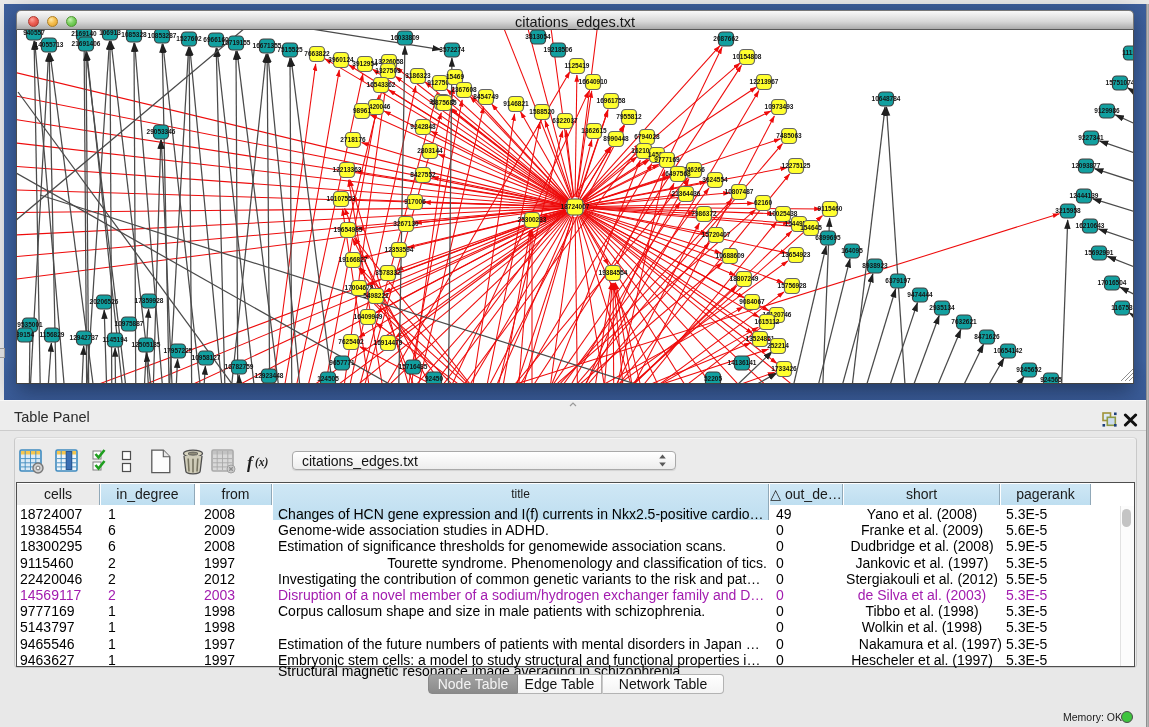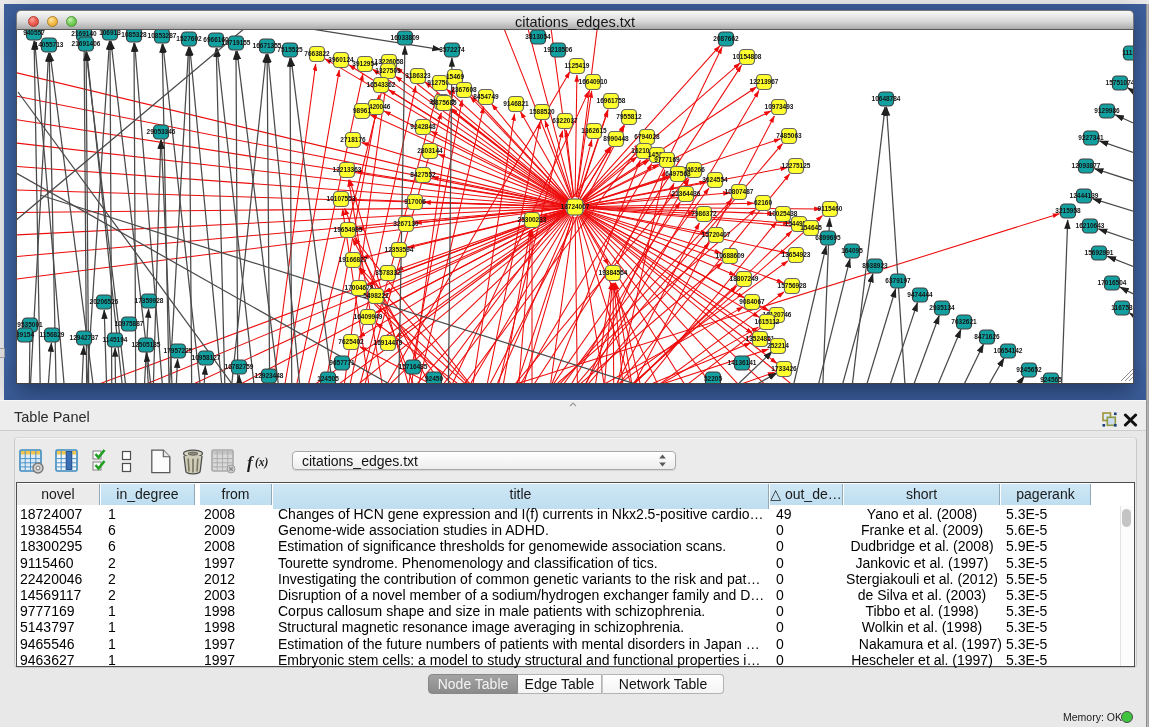--- a/index.html
+++ b/index.html
@@ -647,24 +647,24 @@
 <div style="position:absolute;left:292px;top:451px;width:384px;height:19px;border:1px solid #a9a9a9;border-radius:4px;background:linear-gradient(#ffffff,#ededed);box-shadow:0 1px 1px rgba(0,0,0,.10);">
   <span style="position:absolute;left:9px;top:1px;font-size:14px;color:#111;">citations_edges.txt</span>
   <svg width="9" height="13" viewBox="0 0 9 13" style="position:absolute;right:8px;top:2px;">
     <path d="M4.5,0.5 L7.8,4.4 H1.2 z" fill="#595959"></path>
       <path d="M4.5,12.5 L1.2,8.6 H7.8 z" fill="#595959"></path>
   </svg>
 </div>
 
 <div style="position:absolute;left:0px;top:0px;">
   <div style="position:absolute;left:16px;top:482px;width:1119px;height:185px;background:#ffffff;border:1px solid #4e4e4e;"></div>
-  <div style="position:absolute;left:17px;top:484px;width:83px;height:21px;background:#ebebeb;border-right:1px solid #90a8b8;font-size:14px;color:#1a1a1a;text-align:center;line-height:21px;overflow:hidden;">novel</div>
+  <div style="position:absolute;left:17px;top:484px;width:83px;height:21px;background:#ebebeb;border-right:1px solid #90a8b8;font-size:14px;color:#1a1a1a;text-align:center;line-height:21px;overflow:hidden;">cells</div>
     <div style="position:absolute;left:101px;top:484px;width:94px;height:21px;background:linear-gradient(#cfe7f5,#bedef0);border-right:1px solid #90a8b8;font-size:14px;color:#1a1a1a;text-align:center;line-height:21px;overflow:hidden;">in_degree</div>
     <div style="position:absolute;left:200px;top:484px;width:72px;height:21px;background:linear-gradient(#cfe7f5,#bedef0);border-right:1px solid #90a8b8;font-size:14px;color:#1a1a1a;text-align:center;line-height:21px;overflow:hidden;">from</div>
-    <div style="position:absolute;left:273px;top:484px;width:496px;height:25px;background:linear-gradient(#cfe7f5,#bedef0);border-right:1px solid #90a8b8;font-size:14px;color:#1a1a1a;text-align:center;line-height:21px;overflow:hidden;">title</div>
+    <div style="position:absolute;left:273px;top:484px;width:496px;height:36px;background:linear-gradient(#cfe7f5,#bedef0);border-right:1px solid #90a8b8;font-size:12px;color:#1a1a1a;text-align:center;line-height:21px;overflow:hidden;">title</div>
     <div style="position:absolute;left:770px;top:484px;width:73px;height:21px;background:linear-gradient(#cfe7f5,#bedef0);border-right:1px solid #90a8b8;font-size:14px;color:#1a1a1a;text-align:center;line-height:21px;overflow:hidden;">△ out_de…</div>
     <div style="position:absolute;left:844px;top:484px;width:156px;height:21px;background:linear-gradient(#cfe7f5,#bedef0);border-right:1px solid #90a8b8;font-size:14px;color:#1a1a1a;text-align:center;line-height:21px;overflow:hidden;">short</div>
     <div style="position:absolute;left:1001px;top:484px;width:90px;height:21px;background:linear-gradient(#cfe7f5,#bedef0);border-right:1px solid #90a8b8;font-size:14px;color:#1a1a1a;text-align:center;line-height:21px;overflow:hidden;">pagerank</div>
   <div style="position:absolute;top:506px;left:0;width:1110px;height:16px;font-size:14px;color:#000;white-space:nowrap;">
       <span style="position:absolute;left:20px;">18724007</span>
       <span style="position:absolute;left:108px;">1</span>
       <span style="position:absolute;left:204px;">2008</span>
       <span style="position:absolute;left:278px;width:489px;overflow:hidden;text-overflow:ellipsis;white-space:nowrap;display:inline-block;">Changes of HCN gene expression and I(f) currents in Nkx2.5-positive cardiomyocytes derived from embryonic stem cells</span>
       <span style="position:absolute;left:776px;">49</span>
       <span style="position:absolute;left:842px;width:160px;text-align:center;overflow:hidden;white-space:nowrap;display:inline-block;">Yano et al. (2008)</span>
@@ -685,35 +685,35 @@
       <span style="position:absolute;left:204px;">2008</span>
       <span style="position:absolute;left:278px;width:489px;overflow:hidden;text-overflow:ellipsis;white-space:nowrap;display:inline-block;">Estimation of significance thresholds for genomewide association scans.</span>
       <span style="position:absolute;left:776px;">0</span>
       <span style="position:absolute;left:842px;width:160px;text-align:center;overflow:hidden;white-space:nowrap;display:inline-block;">Dudbridge et al. (2008)</span>
       <span style="position:absolute;left:1006px;">5.9E-5</span>
     </div>
 <div style="position:absolute;top:555px;left:0;width:1110px;height:16px;font-size:14px;color:#000;white-space:nowrap;">
       <span style="position:absolute;left:20px;">9115460</span>
       <span style="position:absolute;left:108px;">2</span>
       <span style="position:absolute;left:204px;">1997</span>
-      <span style="position:absolute;left:278px;width:489px;overflow:hidden;text-overflow:ellipsis;white-space:nowrap;display:inline-block;">Tourette syndrome. Phenomenology and classification of tics.</span>
+      <span style="position:absolute;left:278px;width:489px;overflow:hidden;text-overflow:ellipsis;white-space:nowrap;display:inline-block;text-align:right;">Tourette syndrome. Phenomenology and classification of tics.</span>
       <span style="position:absolute;left:776px;">0</span>
       <span style="position:absolute;left:842px;width:160px;text-align:center;overflow:hidden;white-space:nowrap;display:inline-block;">Jankovic et al. (1997)</span>
       <span style="position:absolute;left:1006px;">5.3E-5</span>
     </div>
 <div style="position:absolute;top:571px;left:0;width:1110px;height:16px;font-size:14px;color:#000;white-space:nowrap;">
       <span style="position:absolute;left:20px;">22420046</span>
       <span style="position:absolute;left:108px;">2</span>
       <span style="position:absolute;left:204px;">2012</span>
       <span style="position:absolute;left:278px;width:489px;overflow:hidden;text-overflow:ellipsis;white-space:nowrap;display:inline-block;">Investigating the contribution of common genetic variants to the risk and pathogenesis of ADHD</span>
       <span style="position:absolute;left:776px;">0</span>
       <span style="position:absolute;left:842px;width:160px;text-align:center;overflow:hidden;white-space:nowrap;display:inline-block;">Stergiakouli et al. (2012)</span>
       <span style="position:absolute;left:1006px;">5.5E-5</span>
     </div>
-<div style="position:absolute;top:587px;left:0;width:1110px;height:16px;font-size:14px;color:#000000;white-space:nowrap;">
+<div style="position:absolute;top:587px;left:0;width:1110px;height:16px;font-size:14px;color:#a21caf;white-space:nowrap;">
       <span style="position:absolute;left:20px;">14569117</span>
       <span style="position:absolute;left:108px;">2</span>
       <span style="position:absolute;left:204px;">2003</span>
       <span style="position:absolute;left:278px;width:489px;overflow:hidden;text-overflow:ellipsis;white-space:nowrap;display:inline-block;">Disruption of a novel member of a sodium/hydrogen exchanger family and DOCK3 is associated with an attention deficit</span>
       <span style="position:absolute;left:776px;">0</span>
       <span style="position:absolute;left:842px;width:160px;text-align:center;overflow:hidden;white-space:nowrap;display:inline-block;">de Silva et al. (2003)</span>
       <span style="position:absolute;left:1006px;">5.3E-5</span>
     </div>
 <div style="position:absolute;top:603px;left:0;width:1110px;height:16px;font-size:14px;color:#000;white-space:nowrap;">
       <span style="position:absolute;left:20px;">9777169</span>
@@ -721,21 +721,21 @@
       <span style="position:absolute;left:204px;">1998</span>
       <span style="position:absolute;left:278px;width:489px;overflow:hidden;text-overflow:ellipsis;white-space:nowrap;display:inline-block;">Corpus callosum shape and size in male patients with schizophrenia.</span>
       <span style="position:absolute;left:776px;">0</span>
       <span style="position:absolute;left:842px;width:160px;text-align:center;overflow:hidden;white-space:nowrap;display:inline-block;">Tibbo et al. (1998)</span>
       <span style="position:absolute;left:1006px;">5.3E-5</span>
     </div>
 <div style="position:absolute;top:619px;left:0;width:1110px;height:16px;font-size:14px;color:#000;white-space:nowrap;">
       <span style="position:absolute;left:20px;">5143797</span>
       <span style="position:absolute;left:108px;">1</span>
       <span style="position:absolute;left:204px;">1998</span>
-      <span style="position:absolute;left:278px;width:489px;overflow:hidden;text-overflow:ellipsis;white-space:nowrap;display:inline-block;">Structural magnetic resonance image averaging in schizophrenia.</span>
+      <span style="position:absolute;left:278px;width:489px;overflow:hidden;text-overflow:ellipsis;white-space:nowrap;display:inline-block;margin-top:44px;">Structural magnetic resonance image averaging in schizophrenia.</span>
       <span style="position:absolute;left:776px;">0</span>
       <span style="position:absolute;left:842px;width:160px;text-align:center;overflow:hidden;white-space:nowrap;display:inline-block;">Wolkin et al. (1998)</span>
       <span style="position:absolute;left:1006px;">5.3E-5</span>
     </div>
 <div style="position:absolute;top:636px;left:0;width:1110px;height:16px;font-size:14px;color:#000;white-space:nowrap;">
       <span style="position:absolute;left:20px;">9465546</span>
       <span style="position:absolute;left:108px;">1</span>
       <span style="position:absolute;left:204px;">1997</span>
       <span style="position:absolute;left:278px;width:489px;overflow:hidden;text-overflow:ellipsis;white-space:nowrap;display:inline-block;">Estimation of the future numbers of patients with mental disorders in Japan based on demographic data</span>
       <span style="position:absolute;left:776px;">0</span>

